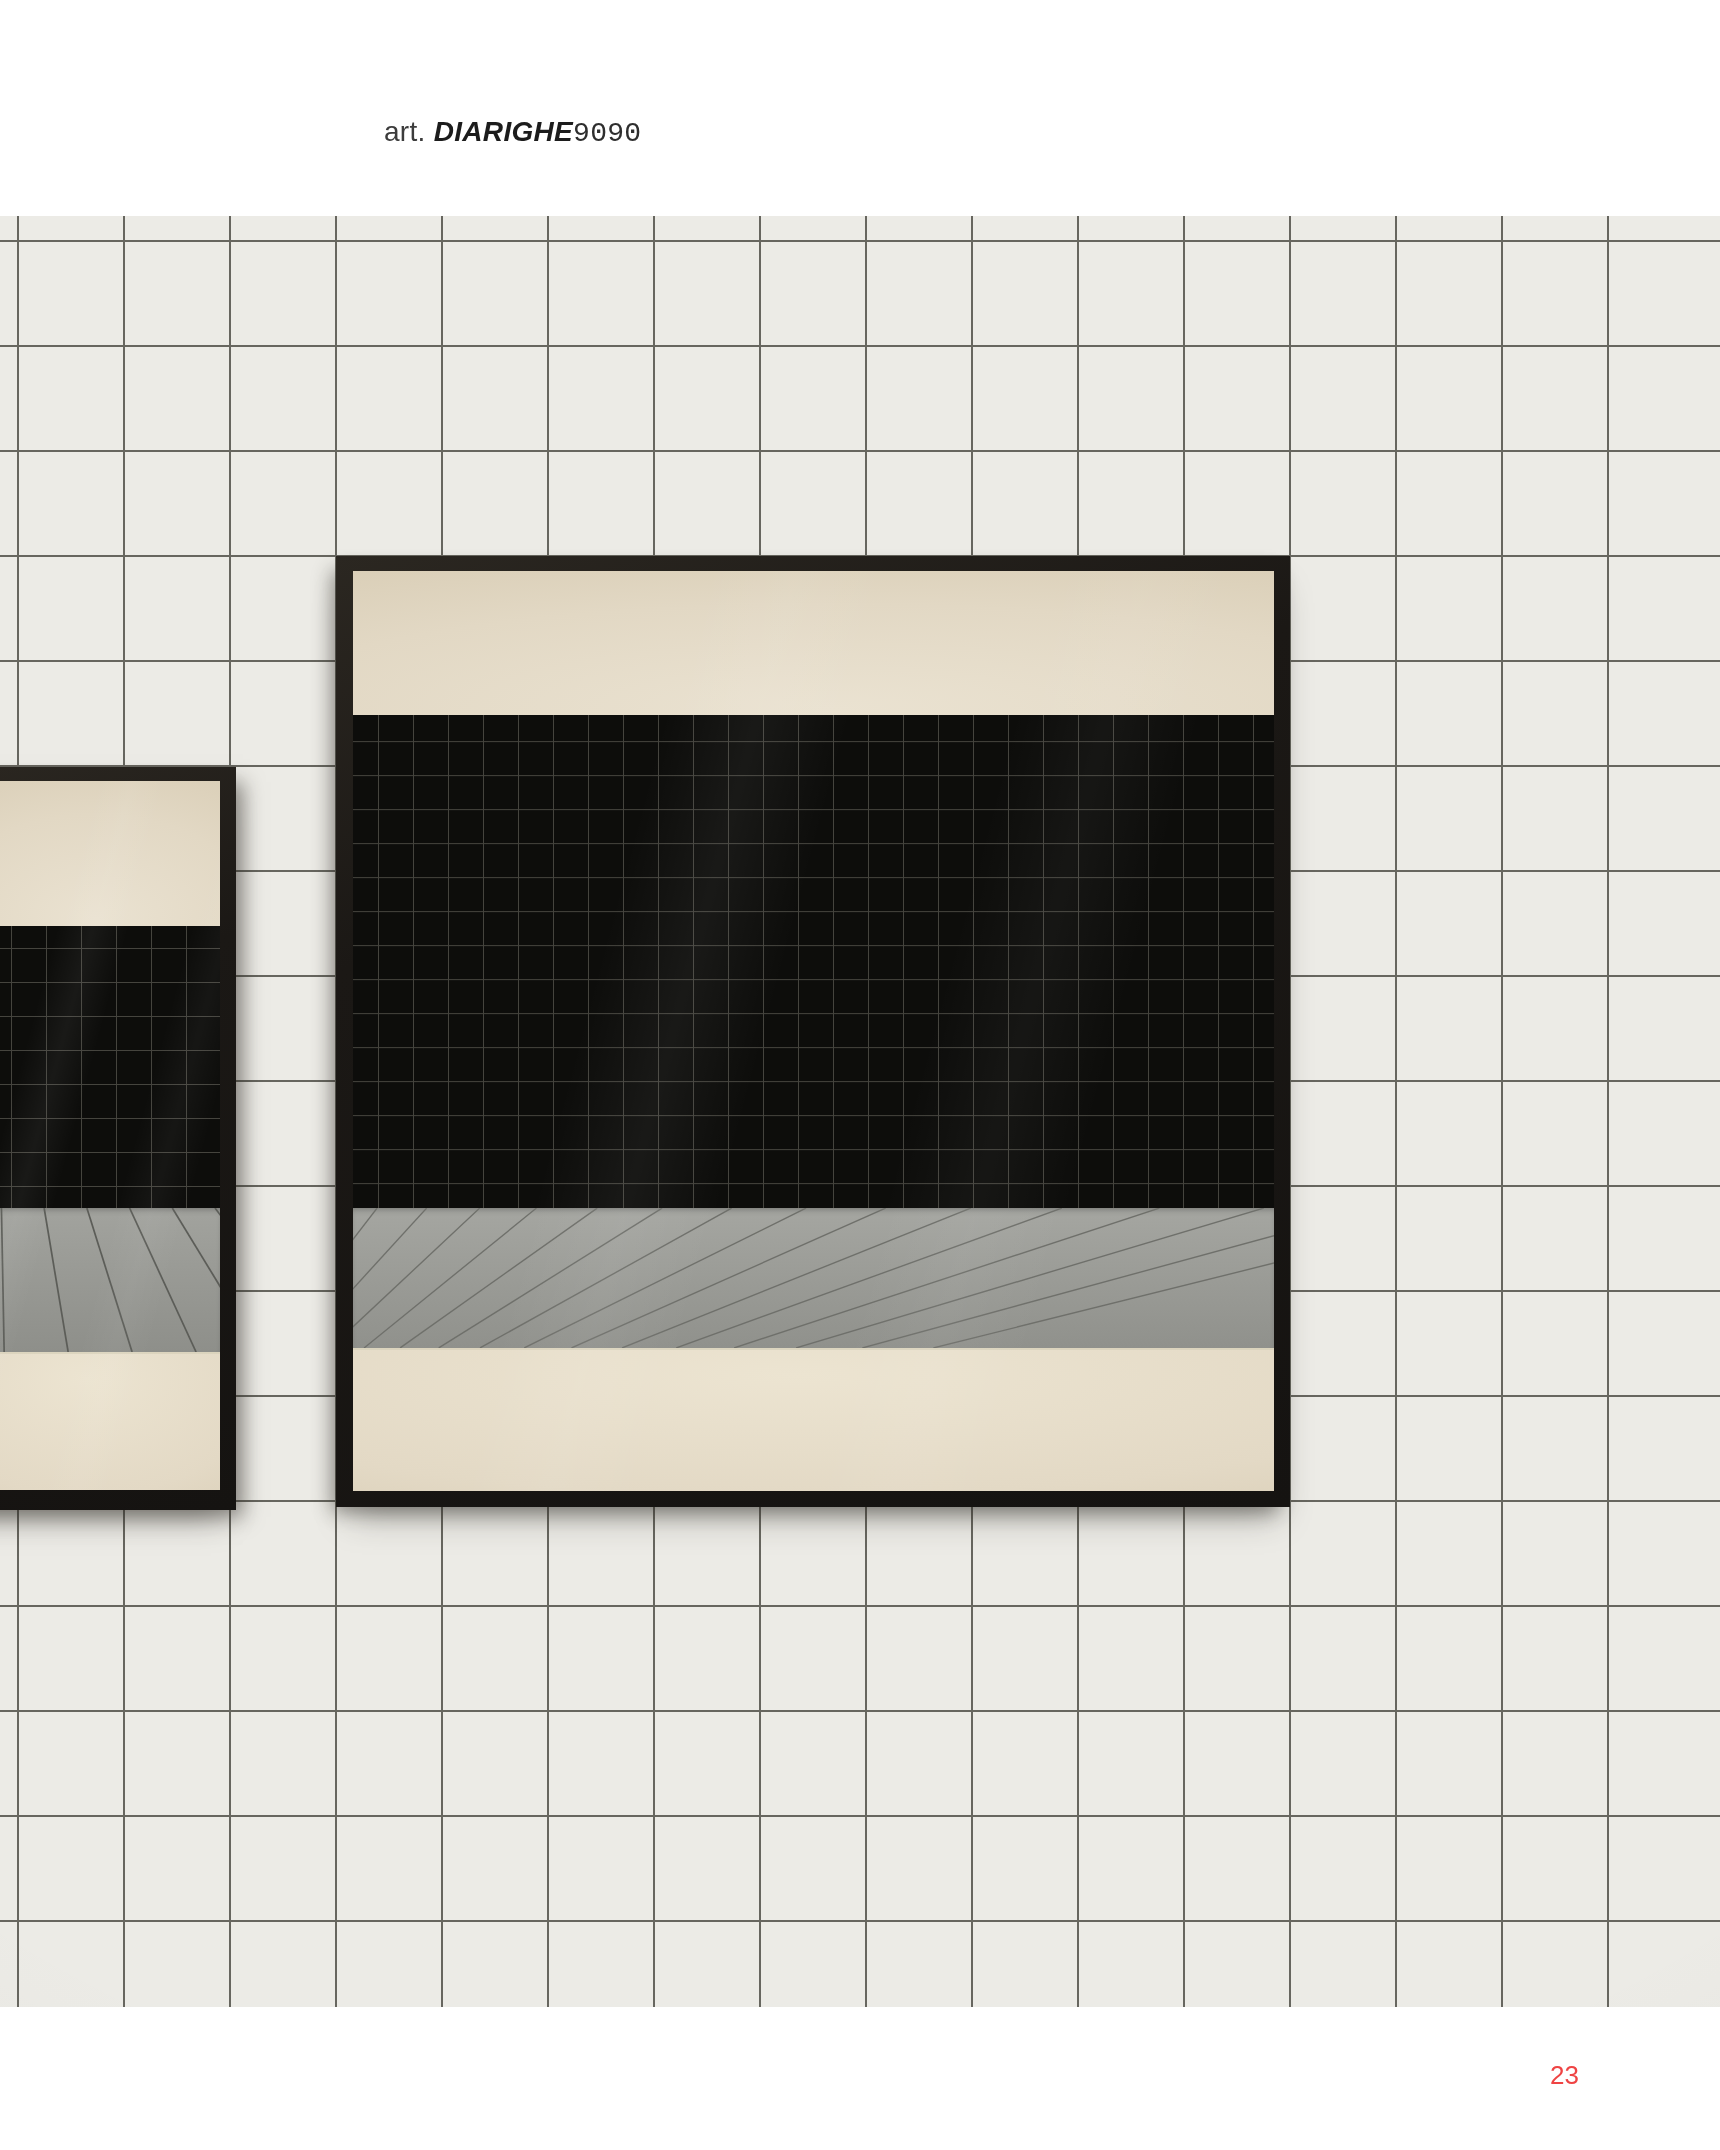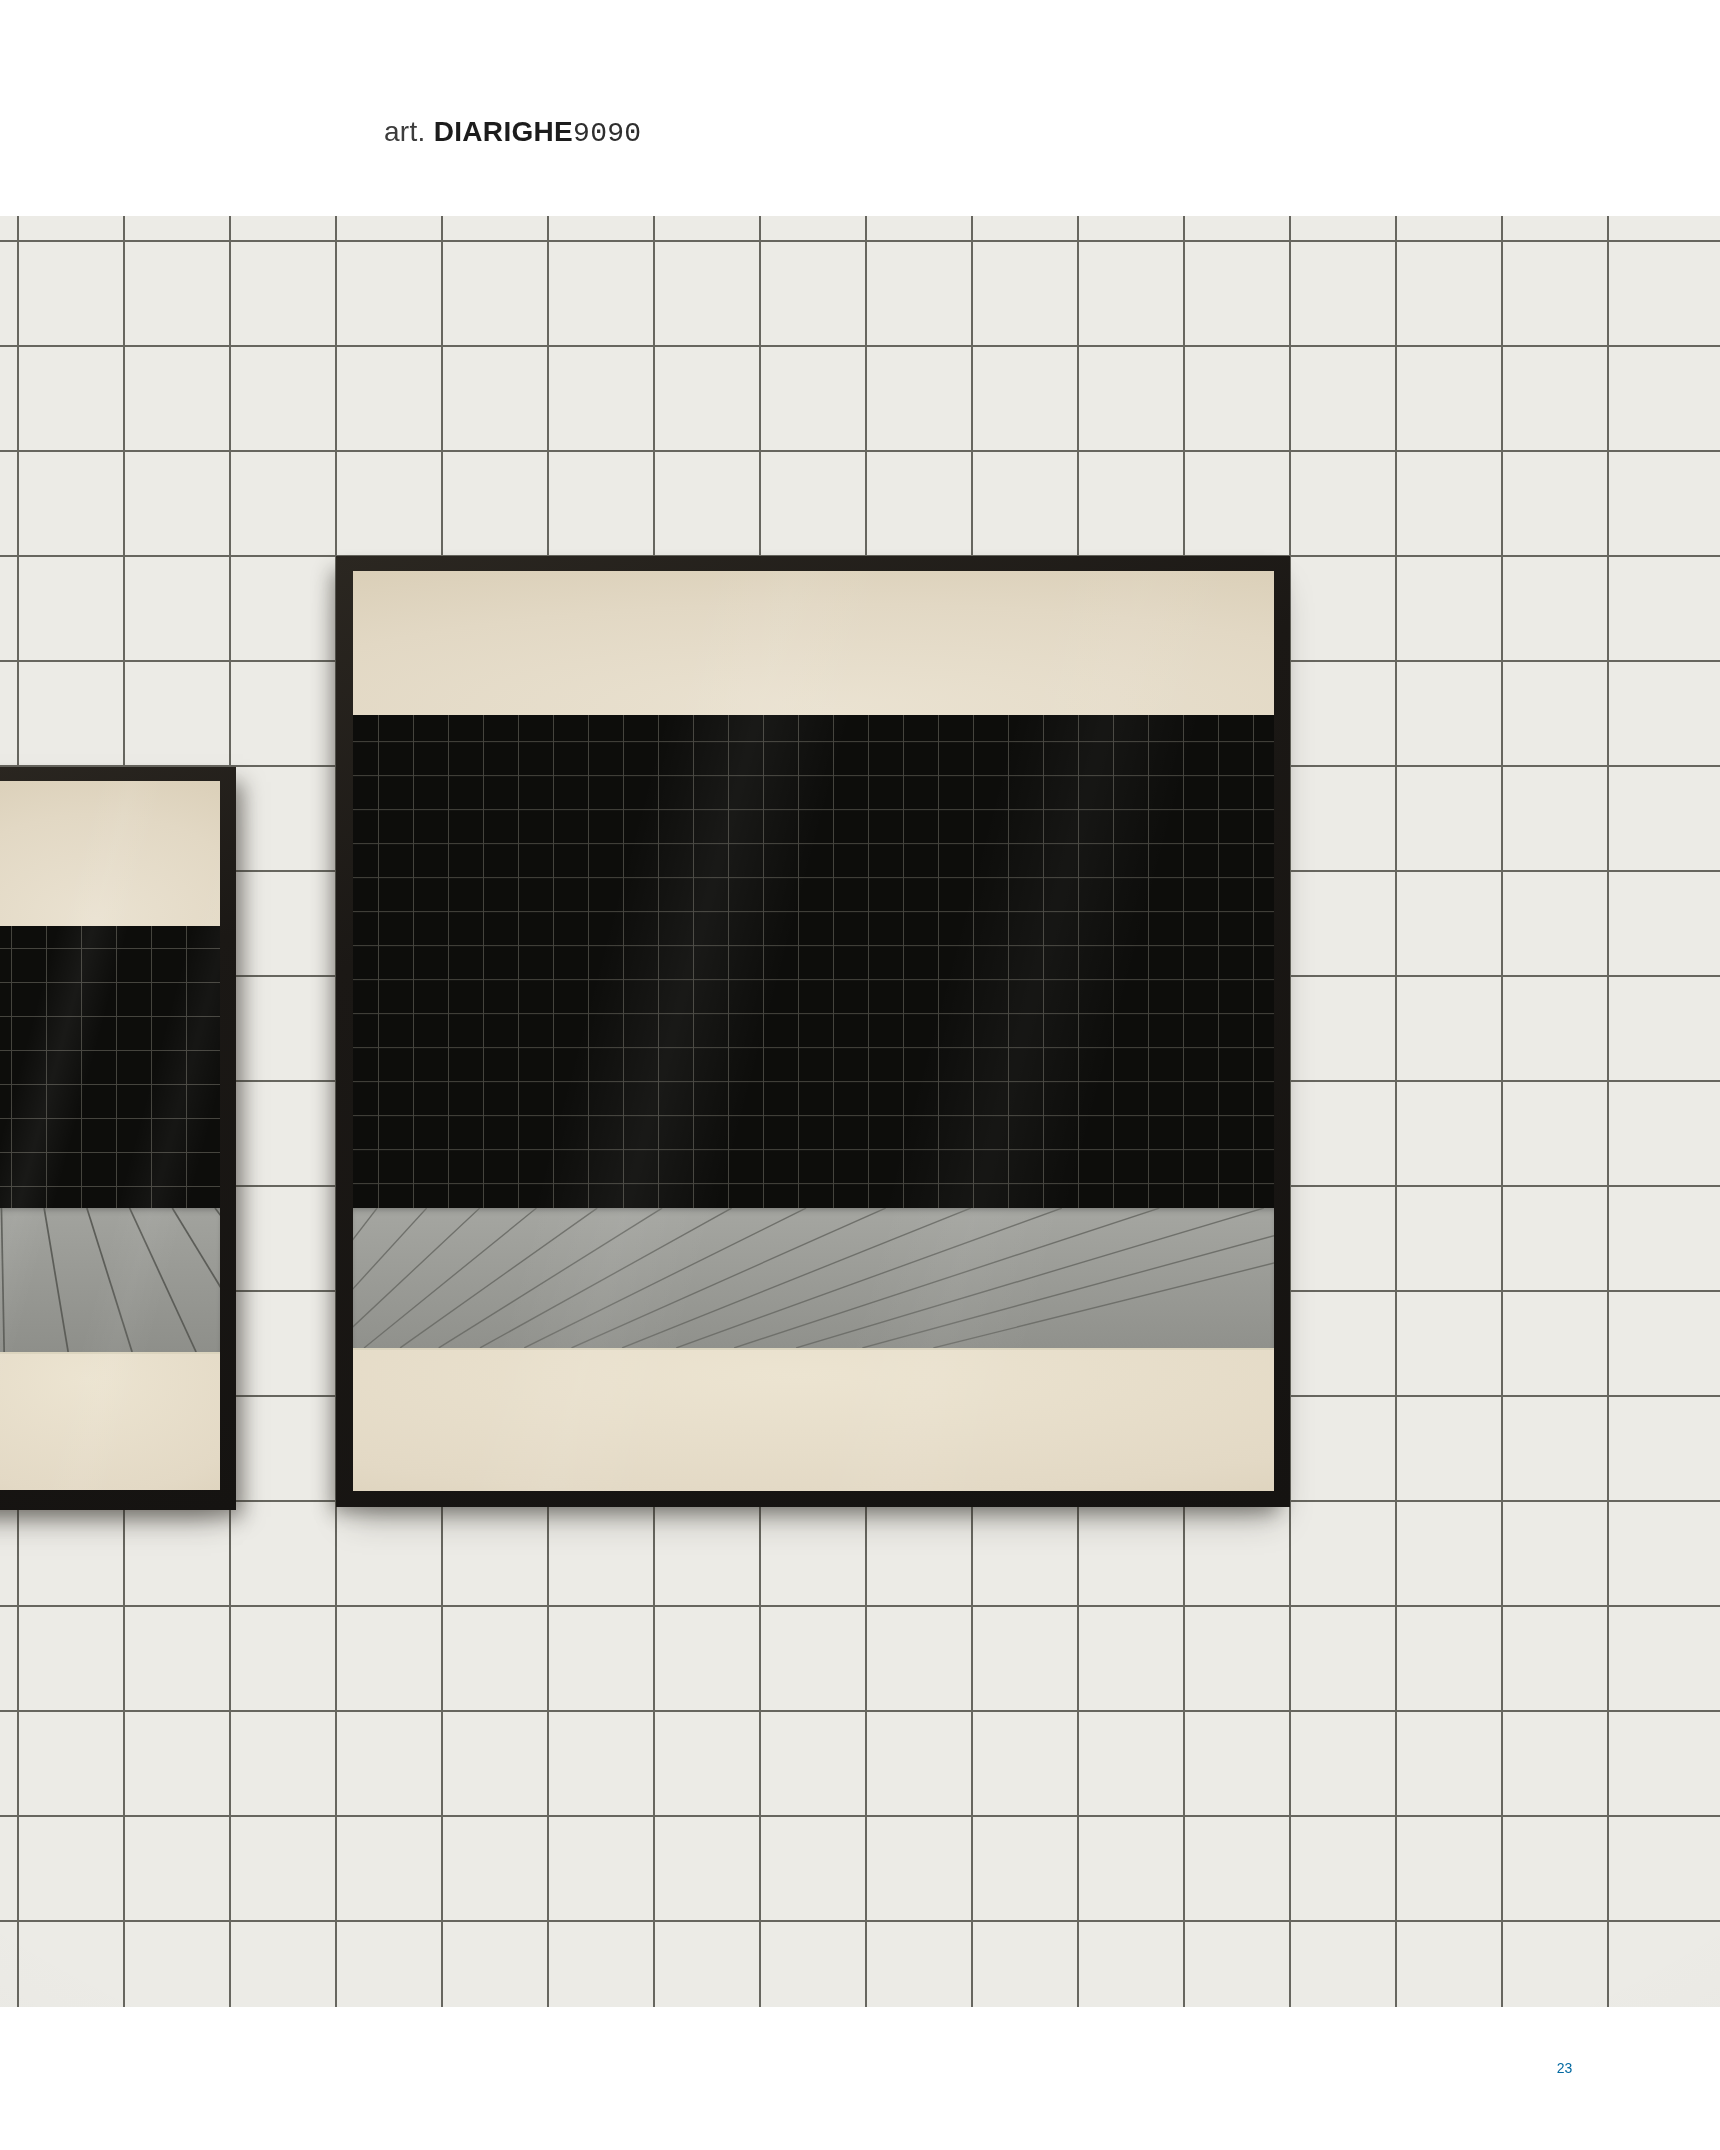--- a/index.html
+++ b/index.html
@@ -8,27 +8,27 @@
     background:#ffffff;
     font-family:"Liberation Sans", sans-serif;
   }
   
   .art-label{
     position:absolute;left:340px;top:117px;
     font-size:28px;line-height:1.1;letter-spacing:0.3px;
     white-space:nowrap;
   }
   .art-prefix{font-weight:400;color:#3c3c3c;margin-left:44px;}
-  .art-name{font-weight:700;color:#1c1c1c;}
+  .art-name{font-weight:700;color:#1c1c1c;font-style:italic;}
   .art-num{font-weight:400;color:#2e2e2e;font-family:Liberation Mono, monospace;}
 
   
   .page-number{
     position:absolute;left:1533px;top:2060px;width:63px;
-    text-align:center;font-size:14px;color:#0369a1;font-weight:400;
+    text-align:center;font-size:26px;color:#ef4444;font-weight:400;
   }
 
   
   .photo{
     position:absolute;left:0;top:216px;width:1721px;height:1791px;
     background-color:#ecebe6;
     background-image:
       repeating-linear-gradient(to right, transparent 0 104px, #67665f 104px 106px),
       repeating-linear-gradient(to bottom, transparent 0 103px, #67665f 103px 105px);
     background-position:-87px 0, 0 -79px;

